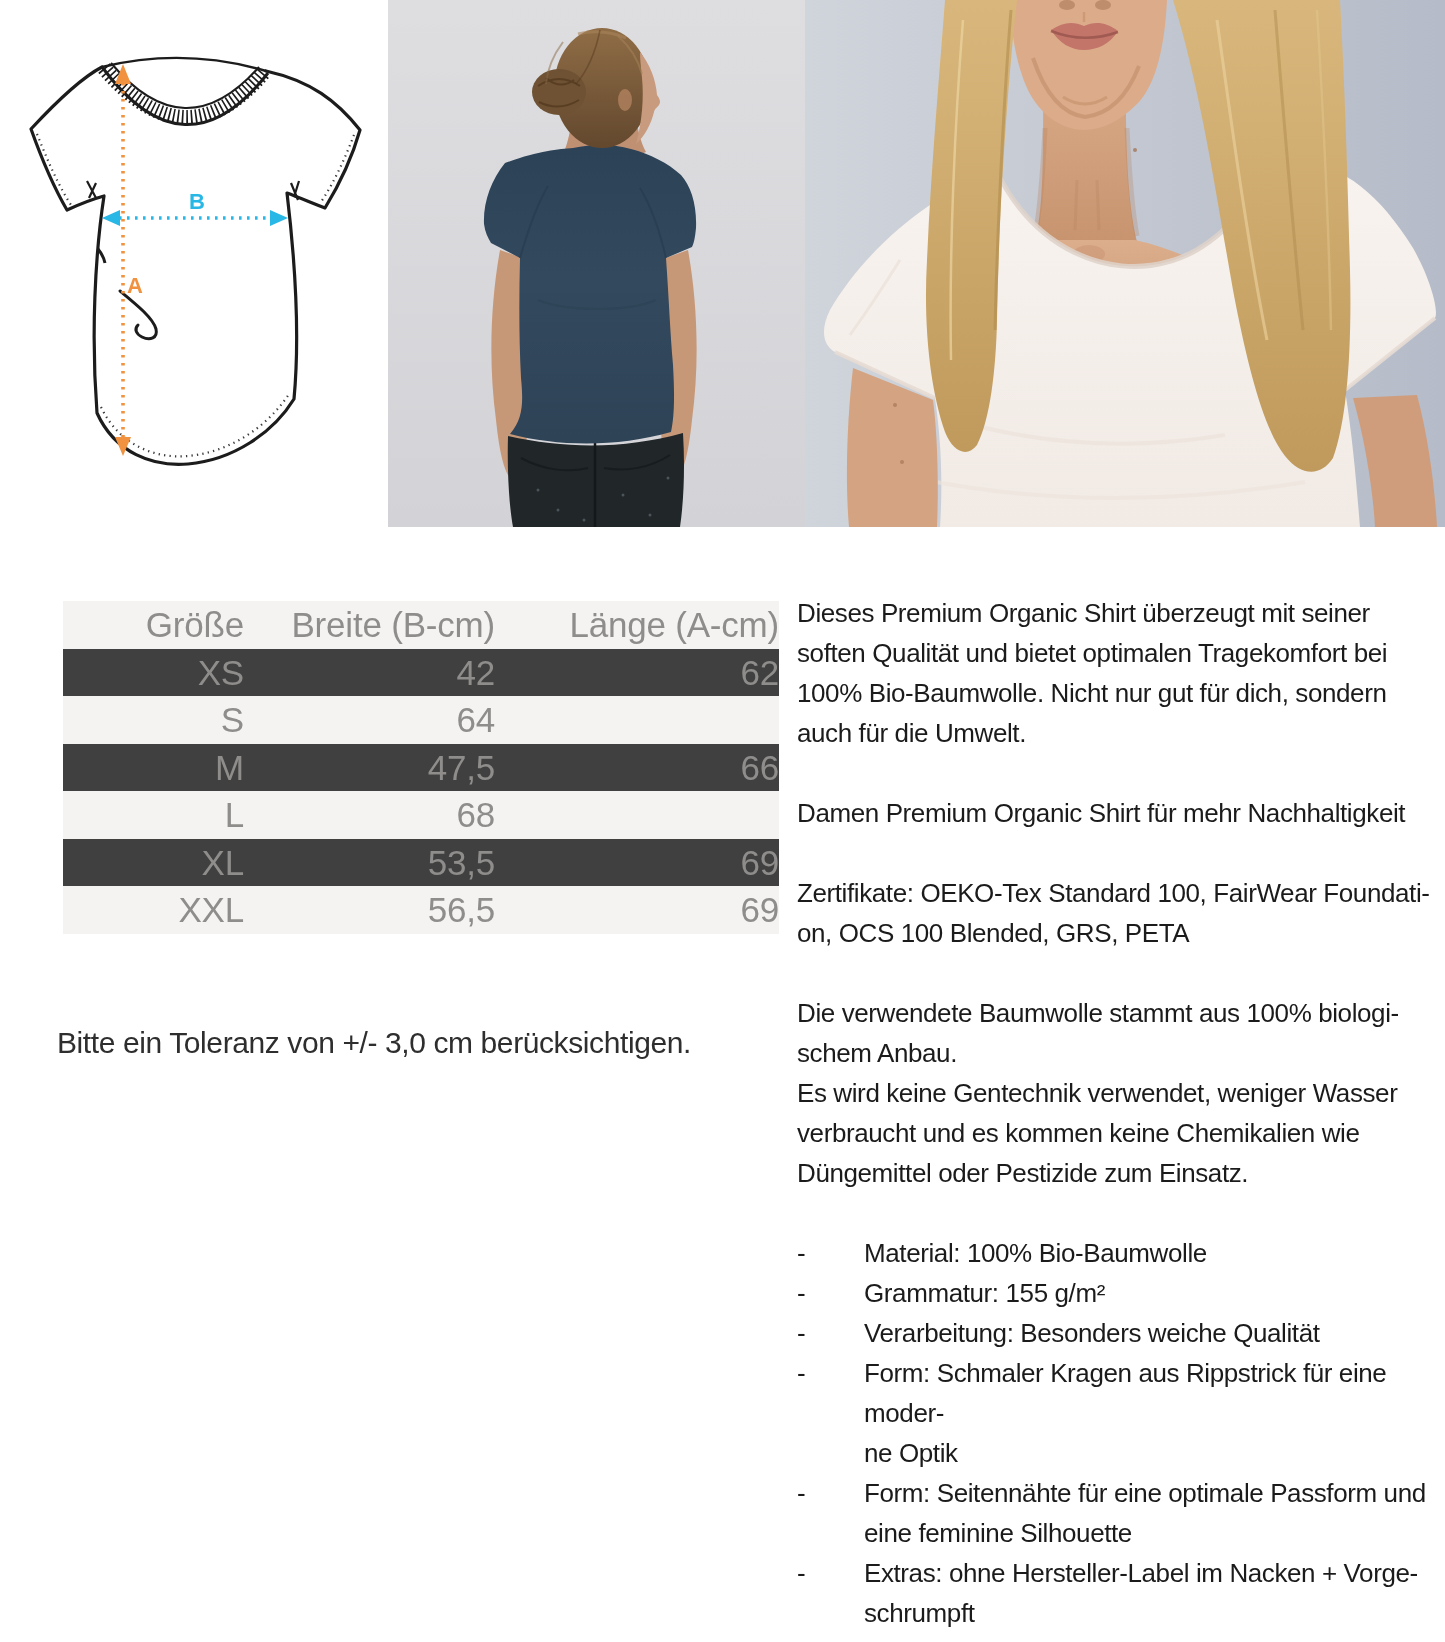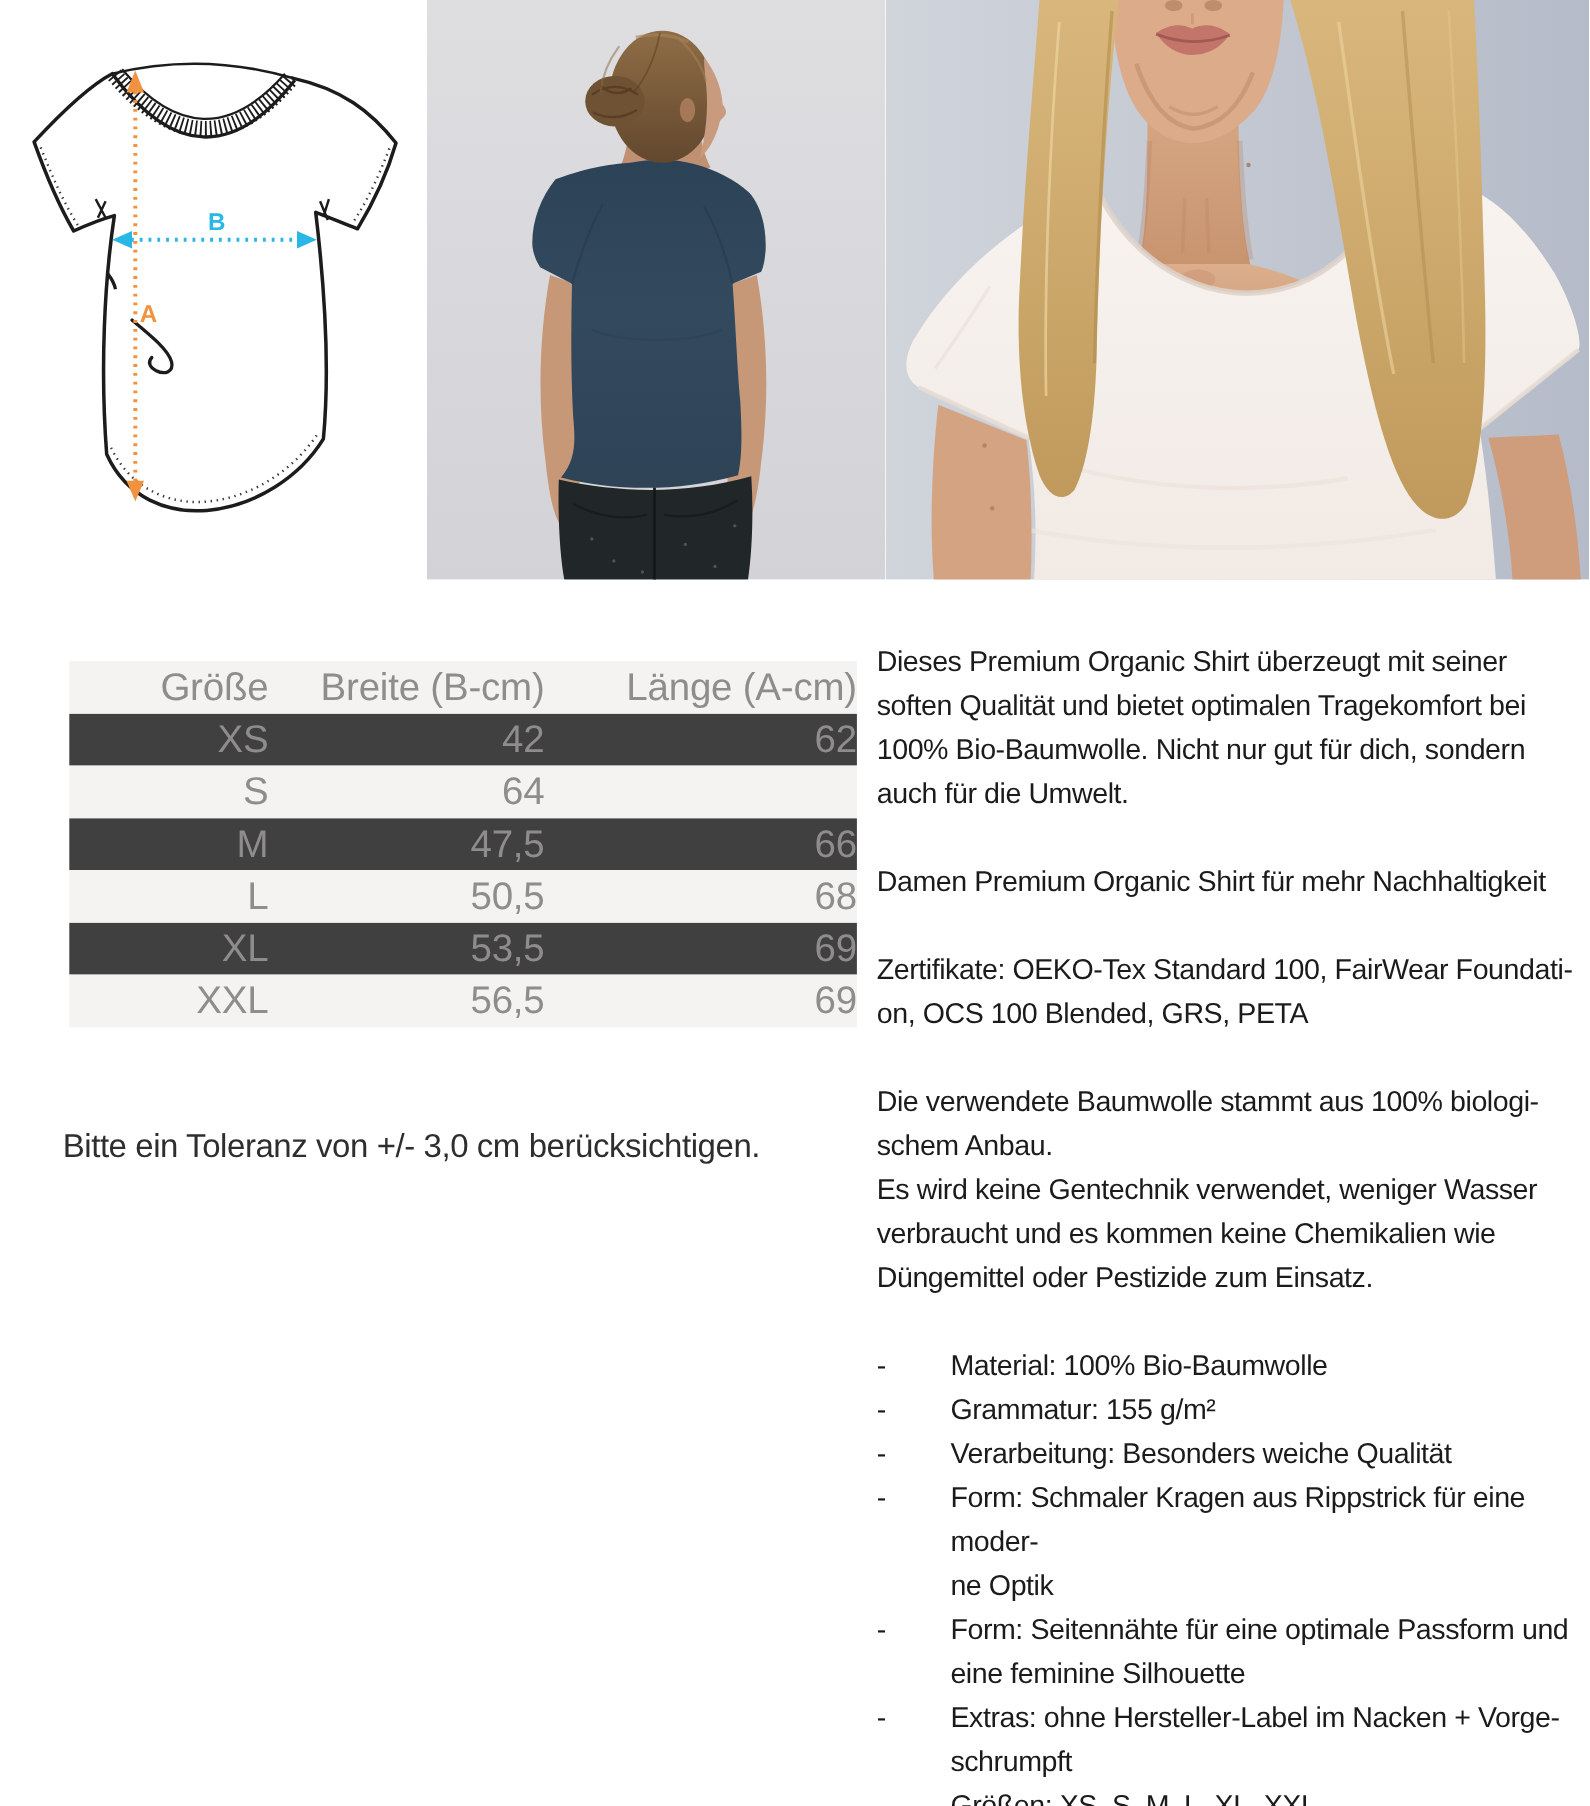--- a/index.html
+++ b/index.html
@@ -24,21 +24,21 @@
   
   .tolerance{
     position:absolute;left:57px;top:1026px;width:680px;
     font-size:30px;color:#2e2e2e;letter-spacing:-0.4px;font-stretch:condensed;
   }
   
   .desc{
     position:absolute;left:797px;top:581px;width:648px;
     font-size:26px;line-height:40px;color:#1b1b1b;letter-spacing:-0.4px;font-stretch:condensed;
   }
-  .para{white-space:pre-line;margin:0 0 40px 0;}
+  .para{white-space:pre-line;margin:12px 0 40px 0;}
   .bullets{margin:0;}
   .bullet{display:flex;}
   .bullet .mark{flex:0 0 22px;width:22px;}
   .bullet .btxt{white-space:pre-line;margin-left:45px;}
 </style>
 </head>
 <body>
 
 <div class="page">
 
@@ -237,21 +237,20 @@
       <span>S</span>
       <span>64</span>
     </div>
     <div class="trow alt">
       <span>M</span>
       <span>47,5</span>
       <span>66</span>
     </div>
     <div class="trow">
       <span>L</span>
-      <span>50,5</span>
       <span>68</span>
     </div>
     <div class="trow alt">
       <span>XL</span>
       <span>53,5</span>
       <span>69</span>
     </div>
     <div class="trow">
       <span>XXL</span>
       <span>56,5</span>

